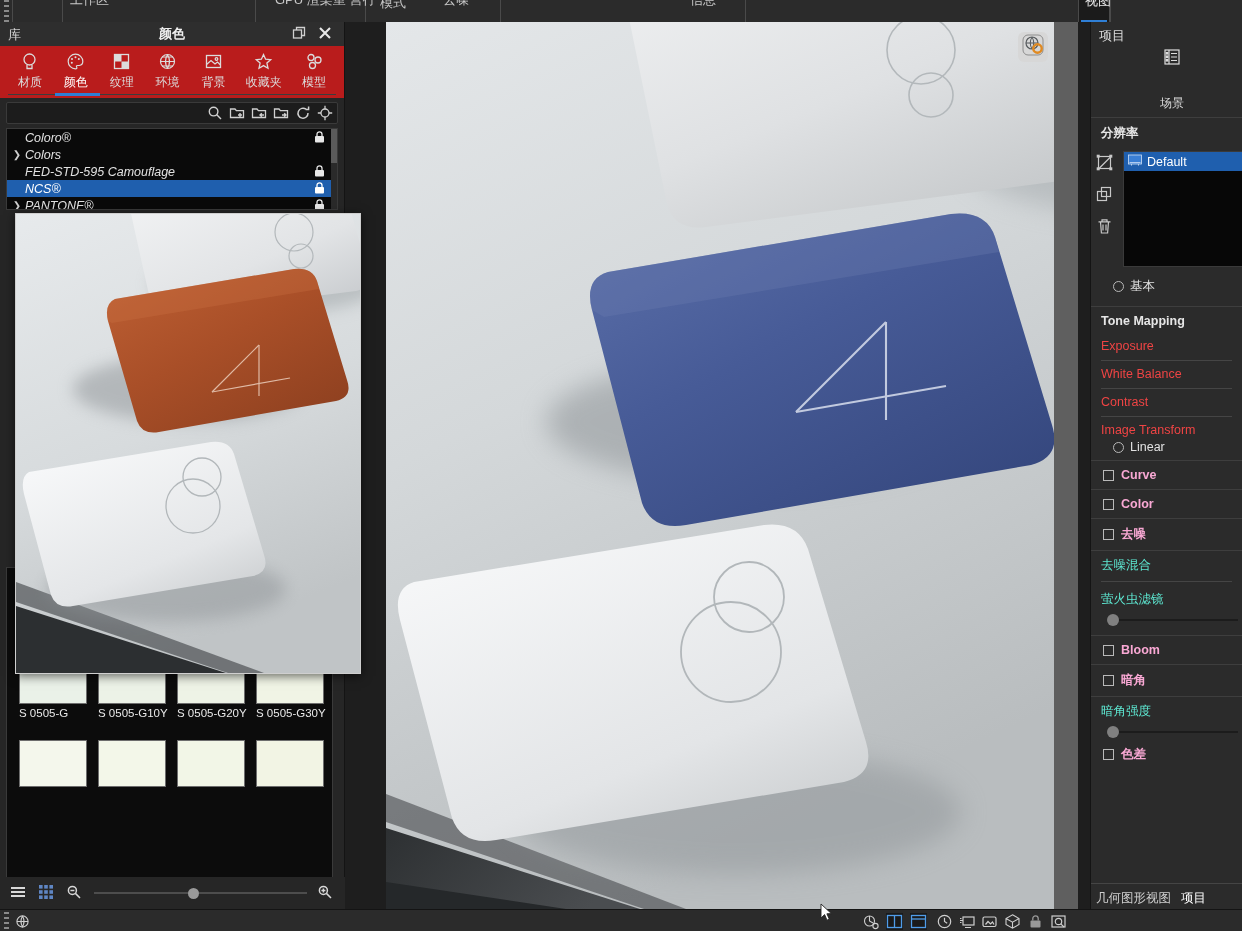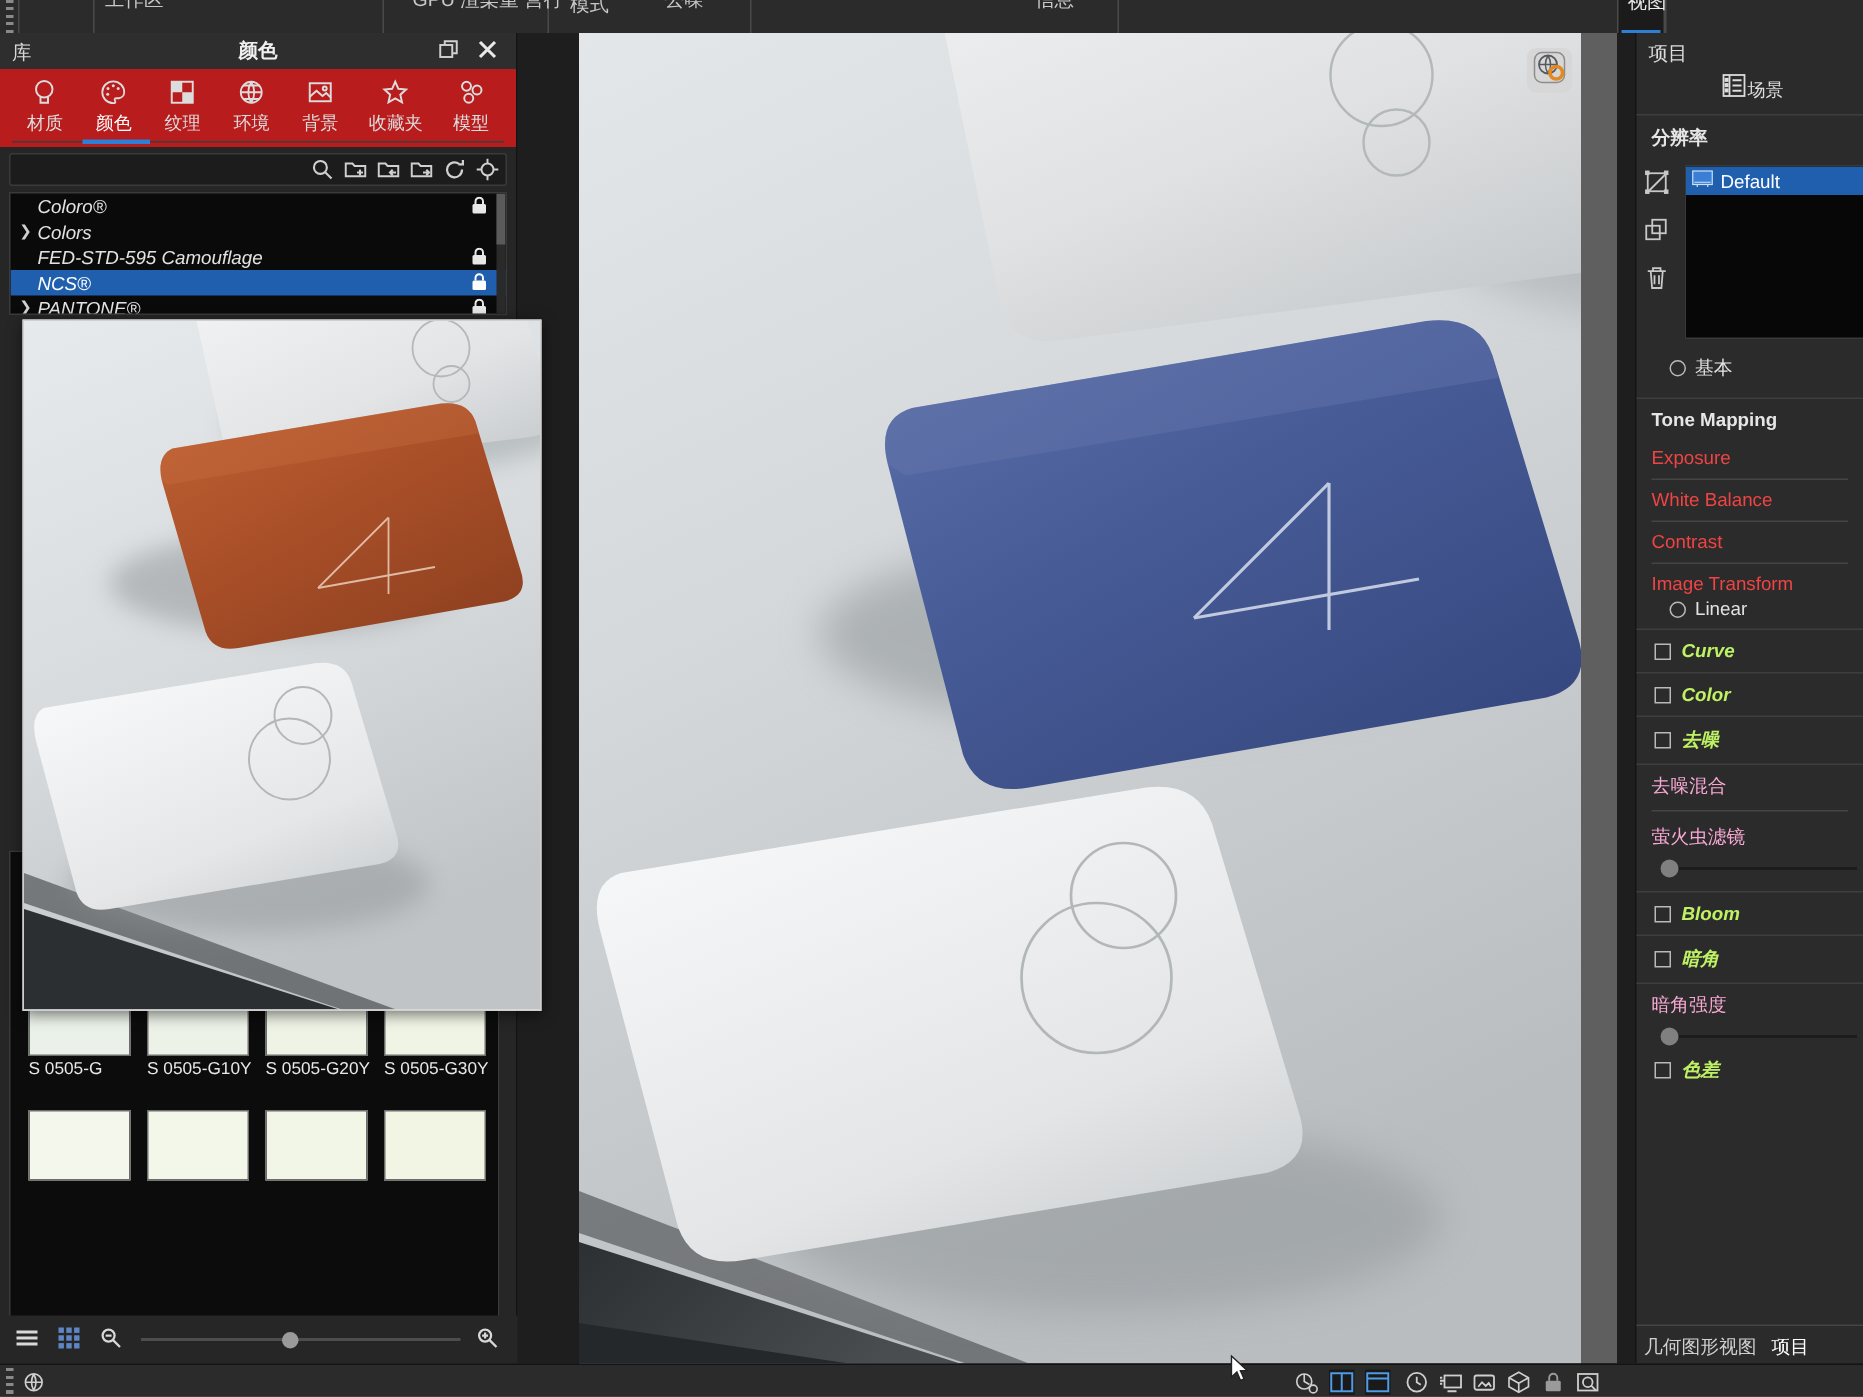--- a/index.html
+++ b/index.html
@@ -143,22 +143,22 @@
     justify-content: center; cursor: pointer;
   }
 
   
   .rpanel {
     position: absolute; left: 1090px; top: 22px; width: 152px; height: 887px;
     background: #2b2b2b; border-left: 1px solid #141414;
   }
   .rp-title { padding: 5px 8px 0 8px; font-size: 13px; color: #dcdcdc; }
   .rp-scenebtn {
-    display: flex; flex-direction: row; align-items: center; width: 50px;
-    margin: 3px 0 0 56px; cursor: pointer;
+    display: flex; flex-direction: column; align-items: center; width: 50px;
+    margin: 3px 0 0 56px; cursor: pointer; gap: 24px;
   }
   .rp-scenebtn .ic { color: #dcdcdc; }
   .rp-scenebtn .tx { font-size: 12px; color: #dcdcdc; margin-top: 1px; }
   .rp-div { height: 1px; background: #3e3e3e; margin: 5px 0 0 0; }
   .rp-sec { padding: 7px 10px 5px 10px; font-size: 12.5px; font-weight: bold; color: #e6e6e6; }
   .rp-listwrap { position: relative; height: 120px; margin: 4px 0 0 0; }
   .rp-vtools { position: absolute; left: 4px; top: 2px; display: flex; flex-direction: column; gap: 12px; }
   .rp-vtools .ti { width: 20px; height: 20px; color: #cccccc; cursor: pointer; }
   .rp-vtools .ti svg { display: block; }
   .rp-listbox {
@@ -171,25 +171,25 @@
   }
   .rp-radio-row {
     display: flex; align-items: center; gap: 6px; padding: 7px 0 6px 22px;
     font-size: 12.5px; color: #e2e2e2; cursor: pointer;
   }
   .rdo { width: 11px; height: 11px; border: 1px solid #b9b9b9; border-radius: 50%; }
   .cbx { width: 11px; height: 11px; border: 1px solid #b9b9b9; background: transparent; }
 
   .rp-field { position: relative; padding: 6px 10px 0 10px; }
   .rp-field .fl { font-size: 12.5px; color: #ef4444; }
-  .rp-field .fl.dim { color: #f9a8d4; }
+  .rp-field .fl.dim { color: #5eead4; }
   .rp-underline { height: 1px; background: #454545; margin: 7px 0 0 0; }
   .rp-check-row {
     display: flex; align-items: center; gap: 7px; padding: 7px 0 7px 12px;
-    font-size: 12.5px; color: #bef264; font-weight: bold; cursor: pointer; font-style: italic;
+    font-size: 12.5px; color: #f9a8d4; font-weight: bold; cursor: pointer;
   }
   .rp-rule { height: 1px; background: #3e3e3e; }
   .rp-slider { position: relative; height: 14px; margin: 5px 10px 0 10px; }
   .rp-slider .tk { position: absolute; left: 6px; right: -6px; top: 6px; height: 2px; background: #1c1c1c; }
   .rp-slider .kb {
     position: absolute; left: 6px; top: 1px; width: 12px; height: 12px;
     border-radius: 50%; background: #808080; cursor: pointer;
   }
   .rp-tabs {
     position: absolute; left: 0; bottom: 0; width: 152px; height: 26px;

